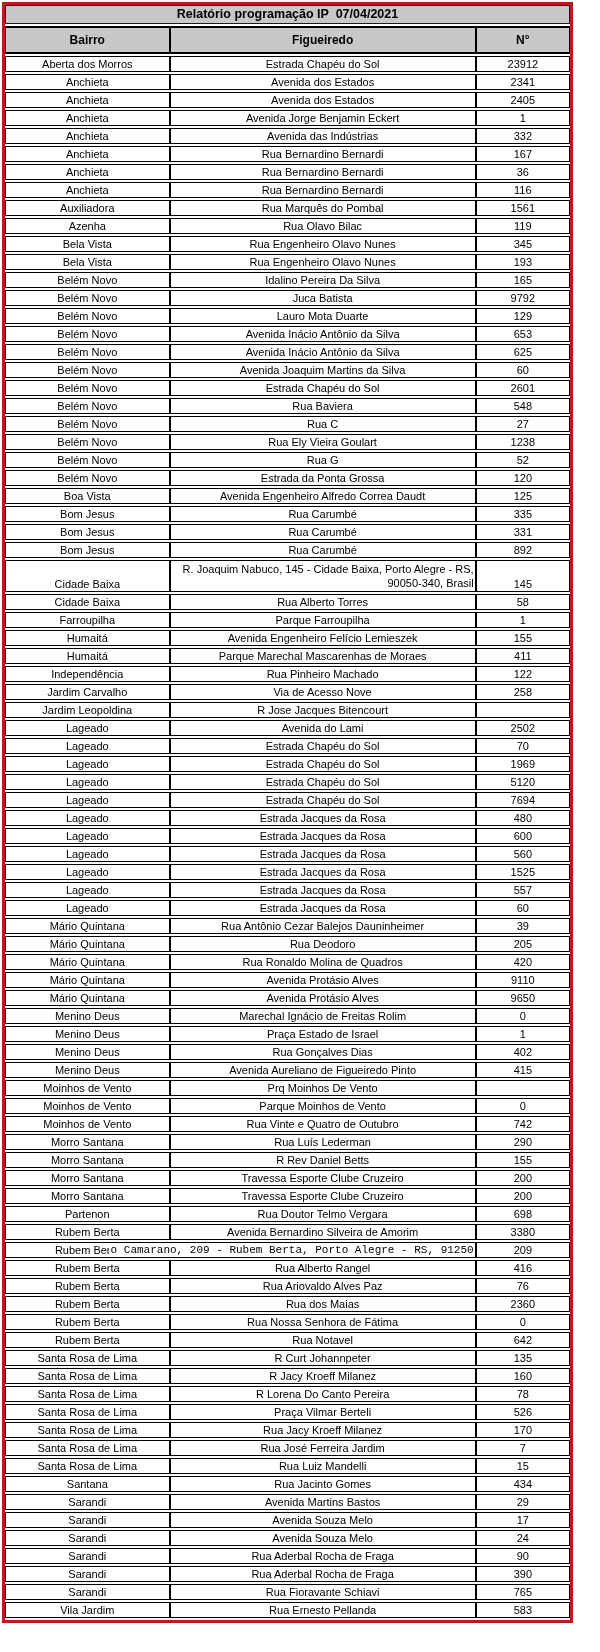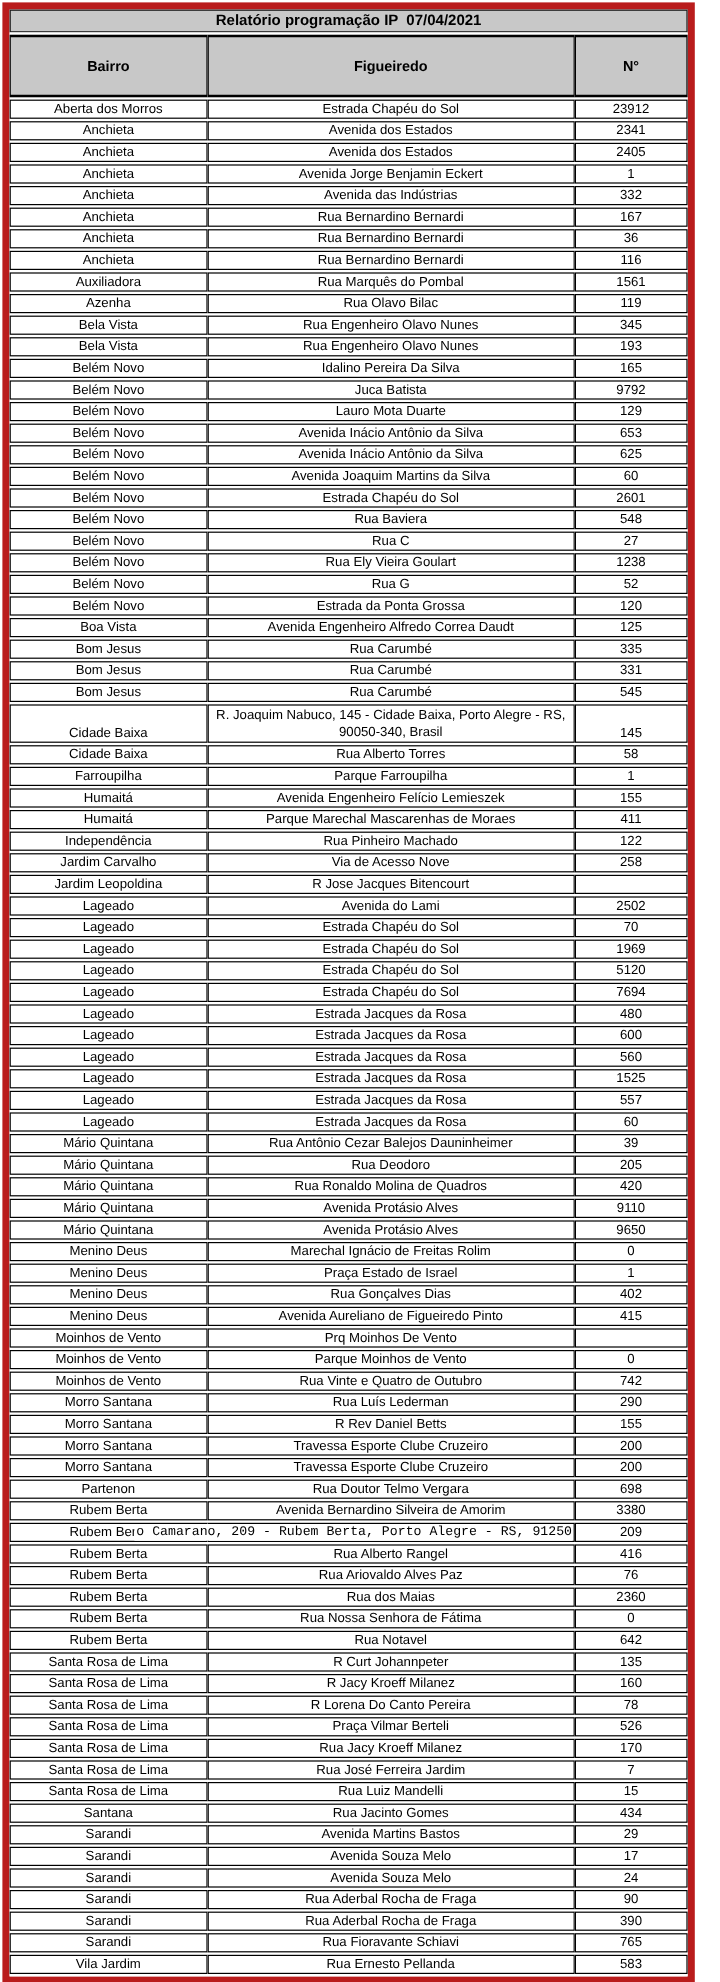--- a/index.html
+++ b/index.html
@@ -8,21 +8,21 @@
     background: #ffffff;
     width: 600px;
     height: 1652px;
     overflow: hidden;
     font-family: "Liberation Sans", sans-serif;
     color: #000000;
   }
   .report-wrap {
     margin: 2px 0 0 2px;
     width: 565px;
-    border: 6px solid #b91c1c;
+    border: 3px solid #b91c1c;
     background: #ffffff;
   }
   .title-bar {
     background: #c8c8c8;
     border: 1px solid #1a1a1a;
     height: 17px;
     line-height: 17px;
     text-align: center;
     font-weight: bold;
     font-size: 12.5px;
@@ -42,39 +42,40 @@
   th {
     background: #c8c8c8;
     border: 1px solid #000;
     border-top-width: 2px;
     border-bottom-width: 2px;
     height: 16px;
     line-height: 16px;
     font-weight: bold;
     font-size: 12px;
     text-align: center;
-    padding: 16px;
+    padding: 4px;
     overflow: hidden;
   }
   td {
     background: #ffffff;
     border: 1px solid #000;
     height: 14px;
     line-height: 14px;
     font-size: 11px;
     text-align: center;
     vertical-align: middle;
     padding: 0 1px;
     overflow: hidden;
     white-space: nowrap;
   }
   tr.tall td { height: 30px; }
   tr.tall td.col1 {
     white-space: normal;
     line-height: 14px;
+    text-align: right;
   }
   tr.tall td.col0, tr.tall td.col2 { vertical-align: bottom; }
   td.overflow-cell {
     position: relative;
     overflow: visible;
   }
   td.overflow-cell span {
     position: absolute;
     right: 1px;
     top: 0;
@@ -237,21 +238,21 @@
           <td class="col2">335</td>
         </tr>
         <tr>
           <td class="col0">Bom Jesus</td>
           <td class="col1">Rua Carumbé</td>
           <td class="col2">331</td>
         </tr>
         <tr>
           <td class="col0">Bom Jesus</td>
           <td class="col1">Rua Carumbé</td>
-          <td class="col2">545</td>
+          <td class="col2">892</td>
         </tr>
         <tr class="tall">
           <td class="col0">Cidade Baixa</td>
           <td class="col1">R. Joaquim Nabuco, 145 - Cidade Baixa, Porto Alegre - RS, 90050-340, Brasil</td>
           <td class="col2">145</td>
         </tr>
         <tr>
           <td class="col0">Cidade Baixa</td>
           <td class="col1">Rua Alberto Torres</td>
           <td class="col2">58</td>

